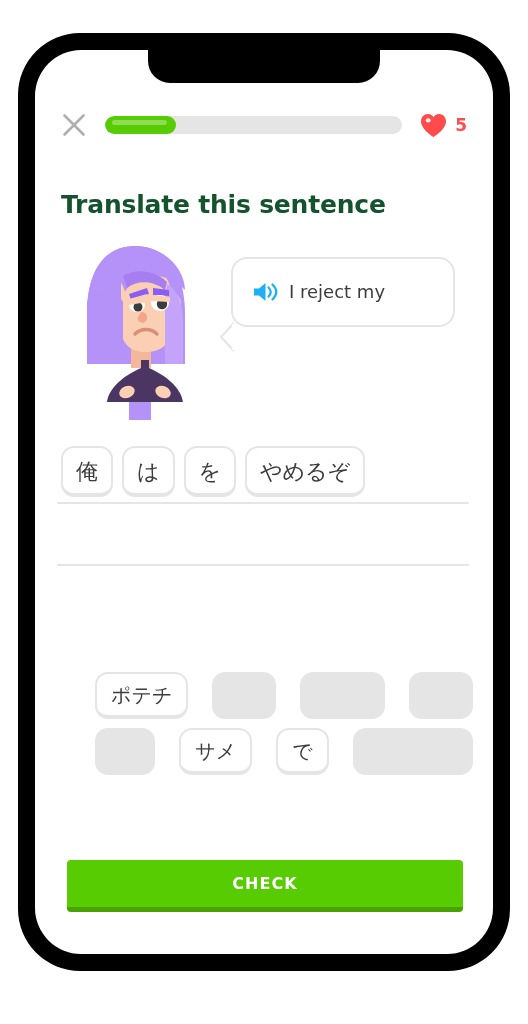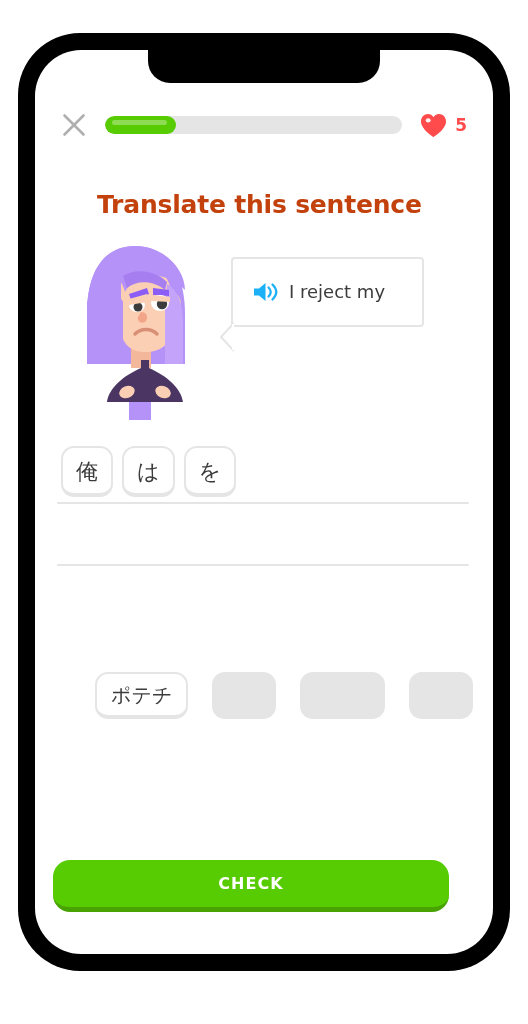--- a/index.html
+++ b/index.html
@@ -108,23 +108,22 @@
     line-height: 1;
   }
 
   
   .prompt-title {
     position: absolute;
     left: 26px;
     top: 140px;
     font-size: 25px;
     font-weight: bold;
-    color: #c2410c;
+    color: #14532d;
     letter-spacing: -0.2px;
-    margin-left: 36px;
   }
 
   
   .character-area {
     position: absolute;
     left: 0;
     top: 190px;
     width: 100%;
     height: 180px;
   }
@@ -132,25 +131,25 @@
     position: absolute;
     left: 44px;
     top: 2px;
     width: 130px;
     height: 178px;
   }
   .speech-bubble {
     position: absolute;
     left: 196px;
     top: 17px;
-    width: 193px;
+    width: 224px;
     box-sizing: border-box;
     background: #ffffff;
     border: 2px solid #e5e5e5;
-    border-radius: 4px;
+    border-radius: 16px;
     padding: 19px 18px 19px 19px;
   }
   .bubble-line {
     display: flex;
     align-items: center;
     line-height: 1.55;
     font-size: 18px;
     color: #3c3c3c;
   }
   .speaker-icon {
@@ -231,28 +230,28 @@
   .bank-tile.used {
     background: #e5e5e5;
     border-color: transparent;
     border-bottom-color: transparent;
     color: transparent;
   }
 
   
   .check-button {
     position: absolute;
-    left: 18px;
+    left: 32px;
     bottom: 42px;
     width: 396px;
     height: 52px;
     background: #58cc02;
     border: none;
     border-bottom: 5px solid #48a302;
-    border-radius: 17px;
+    border-radius: 4px;
     color: #ffffff;
     font-size: 16px;
     font-weight: bold;
     letter-spacing: 1.1px;
     font-family: "DejaVu Sans", "Liberation Sans", sans-serif;
     cursor: pointer;
   }
 </style>
 </head>
 <body>
@@ -341,33 +340,40 @@
           </svg>
           <span class="bubble-text">I reject my</span>
         </div>
       </div>
     </div>
 
     <div class="source-tiles" id="source-tiles">
         <div class="src-tile">俺</div>
         <div class="src-tile">は</div>
         <div class="src-tile">を</div>
+        <div class="src-tile">やめるぞ</div>
       </div>
 
     <div class="answer-lines">
       <div class="answer-line"></div>
       <div class="answer-gap"></div>
       <div class="answer-line"></div>
     </div>
 
     <div class="word-bank" id="word-bank">
         <div class="bank-row">
           <div class="bank-tile">ポテチ</div>
           <div class="bank-tile used" style="width: 62px; padding: 8px 0px 6px;">&nbsp;</div>
           <div class="bank-tile used" style="width: 84px; padding: 8px 0px 6px;">&nbsp;</div>
           <div class="bank-tile used" style="width: 63px; padding: 8px 0px 6px;">&nbsp;</div>
         </div>
+        <div class="bank-row">
+          <div class="bank-tile used" style="width: 64px; padding: 8px 0px 6px;">&nbsp;</div>
+          <div class="bank-tile">サメ</div>
+          <div class="bank-tile">で</div>
+          <div class="bank-tile used" style="width: 132px; padding: 8px 0px 6px;">&nbsp;</div>
+        </div>
       </div>
 
     <button class="check-button">CHECK</button>
 
   </div>
 </div>
 
 </body></html>

